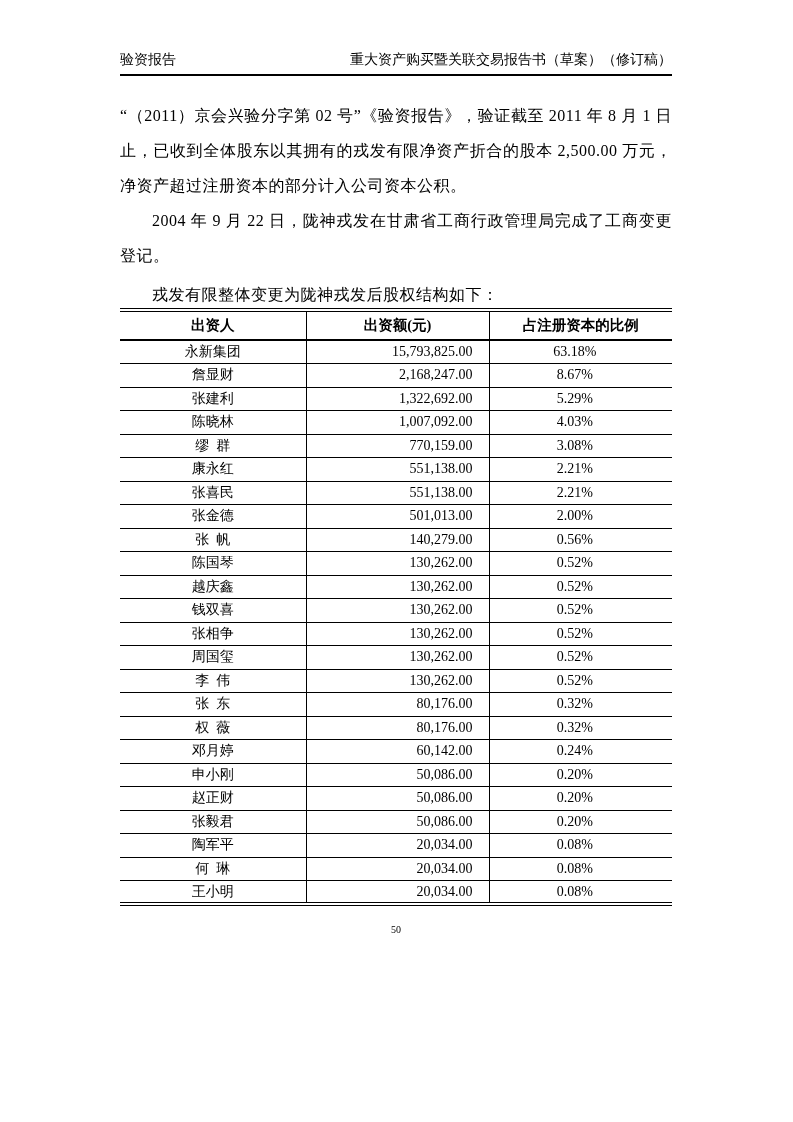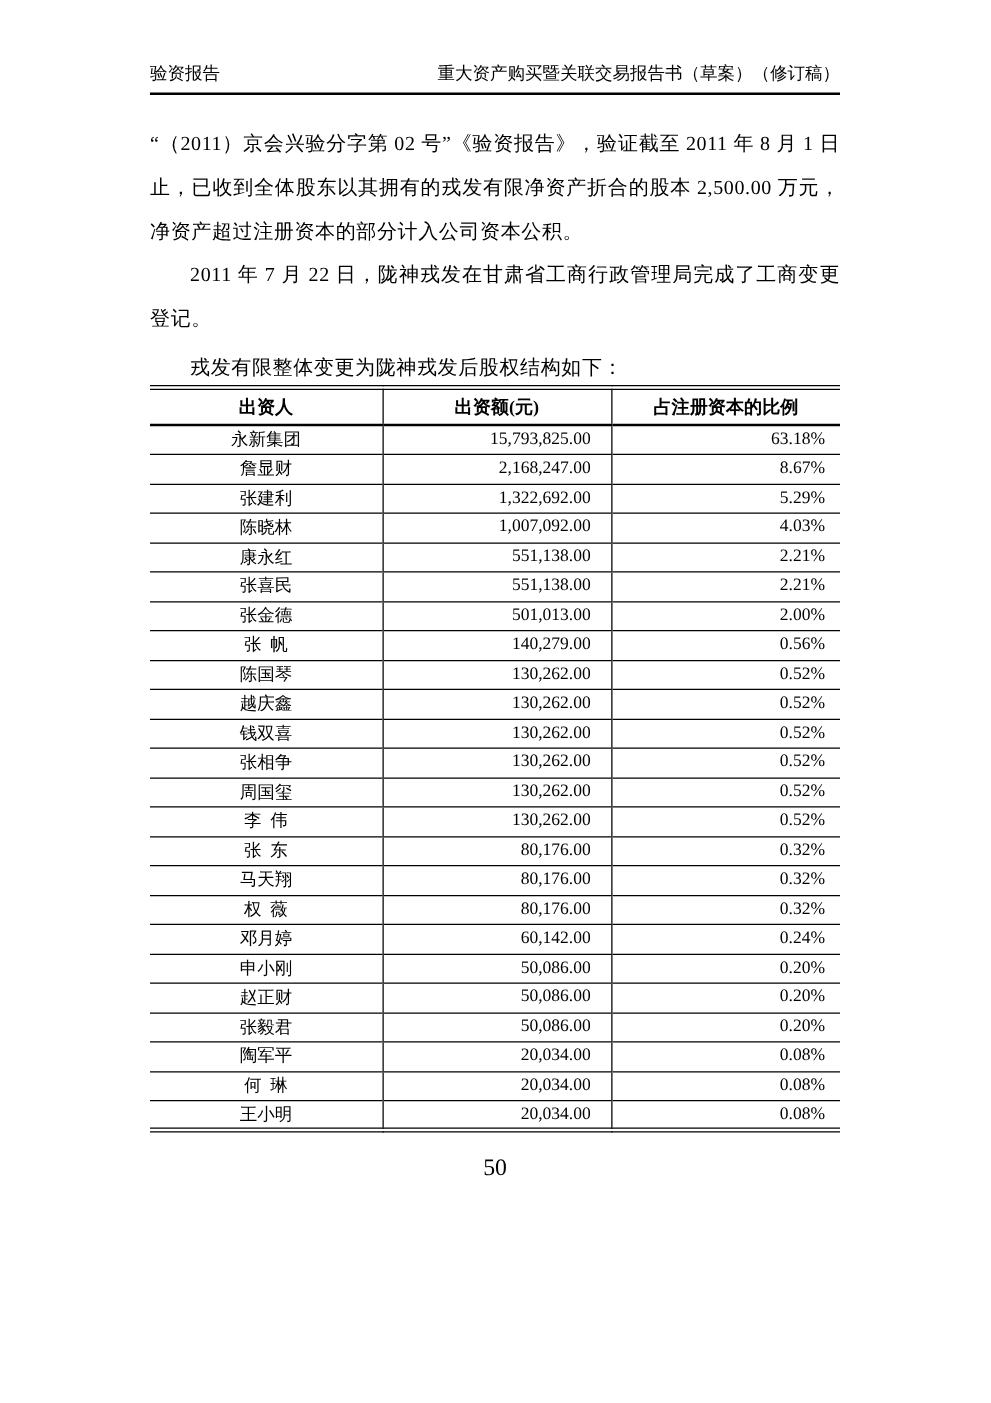--- a/index.html
+++ b/index.html
@@ -51,40 +51,40 @@
     font-size:14.5px;
   }
   table.shareholders tbody tr + tr td { border-top:1px solid #000; }
   table.shareholders th:nth-child(2),
   table.shareholders td:nth-child(2),
   table.shareholders th:nth-child(3),
   table.shareholders td:nth-child(3) { border-left:1px solid #000; }
   table.shareholders td { vertical-align:middle; }
   table.shareholders td.name-cell { text-align:center; }
   table.shareholders td.amount-cell { text-align:right; padding-right:16px; }
-  table.shareholders td.ratio-cell { text-align:right; padding-right:12px;margin-top:46px; }
+  table.shareholders td.ratio-cell { text-align:center; padding-right:12px;margin-top:46px; }
   .page-footer {
     margin-top:18px;
     text-align:center;
-    font-size:19px;
+    font-size:10px;
   }
 </style>
 </head>
 <body>
 
 <div class="page">
 
   <div class="page-header">
     <span>验资报告</span>
     <span>重大资产购买暨关联交易报告书（草案）（修订稿）</span>
   </div>
 
   <div class="content">
     <p class="para first">“（2011）京会兴验分字第 02 号”《验资报告》，验证截至 2011 年 8 月 1 日止，已收到全体股东以其拥有的戎发有限净资产折合的股本 2,500.00 万元，净资产超过注册资本的部分计入公司资本公积。</p>
-    <p class="para indent">2011 年 7 月 22 日，陇神戎发在甘肃省工商行政管理局完成了工商变更登记。</p>
+    <p class="para indent">2004 年 9 月 22 日，陇神戎发在甘肃省工商行政管理局完成了工商变更登记。</p>
     <p class="para indent p3">戎发有限整体变更为陇神戎发后股权结构如下：</p>
 
     <table class="shareholders">
       <colgroup>
         <col style="width:186px">
         <col style="width:183px">
         <col style="width:183px">
       </colgroup>
       <thead>
         <tr>
@@ -108,20 +108,25 @@
             <td class="name-cell">张建利</td>
             <td class="amount-cell">1,322,692.00</td>
             <td class="ratio-cell">5.29%</td>
           </tr>
           <tr>
             <td class="name-cell">陈晓林</td>
             <td class="amount-cell">1,007,092.00</td>
             <td class="ratio-cell">4.03%</td>
           </tr>
           <tr>
+            <td class="name-cell">缪 群</td>
+            <td class="amount-cell">770,159.00</td>
+            <td class="ratio-cell">3.08%</td>
+          </tr>
+          <tr>
             <td class="name-cell">康永红</td>
             <td class="amount-cell">551,138.00</td>
             <td class="ratio-cell">2.21%</td>
           </tr>
           <tr>
             <td class="name-cell">张喜民</td>
             <td class="amount-cell">551,138.00</td>
             <td class="ratio-cell">2.21%</td>
           </tr>
           <tr>
@@ -159,25 +164,20 @@
             <td class="amount-cell">130,262.00</td>
             <td class="ratio-cell">0.52%</td>
           </tr>
           <tr>
             <td class="name-cell">李 伟</td>
             <td class="amount-cell">130,262.00</td>
             <td class="ratio-cell">0.52%</td>
           </tr>
           <tr>
             <td class="name-cell">张 东</td>
-            <td class="amount-cell">80,176.00</td>
-            <td class="ratio-cell">0.32%</td>
-          </tr>
-          <tr>
-            <td class="name-cell">马天翔</td>
             <td class="amount-cell">80,176.00</td>
             <td class="ratio-cell">0.32%</td>
           </tr>
           <tr>
             <td class="name-cell">权 薇</td>
             <td class="amount-cell">80,176.00</td>
             <td class="ratio-cell">0.32%</td>
           </tr>
           <tr>
             <td class="name-cell">邓月婷</td>

